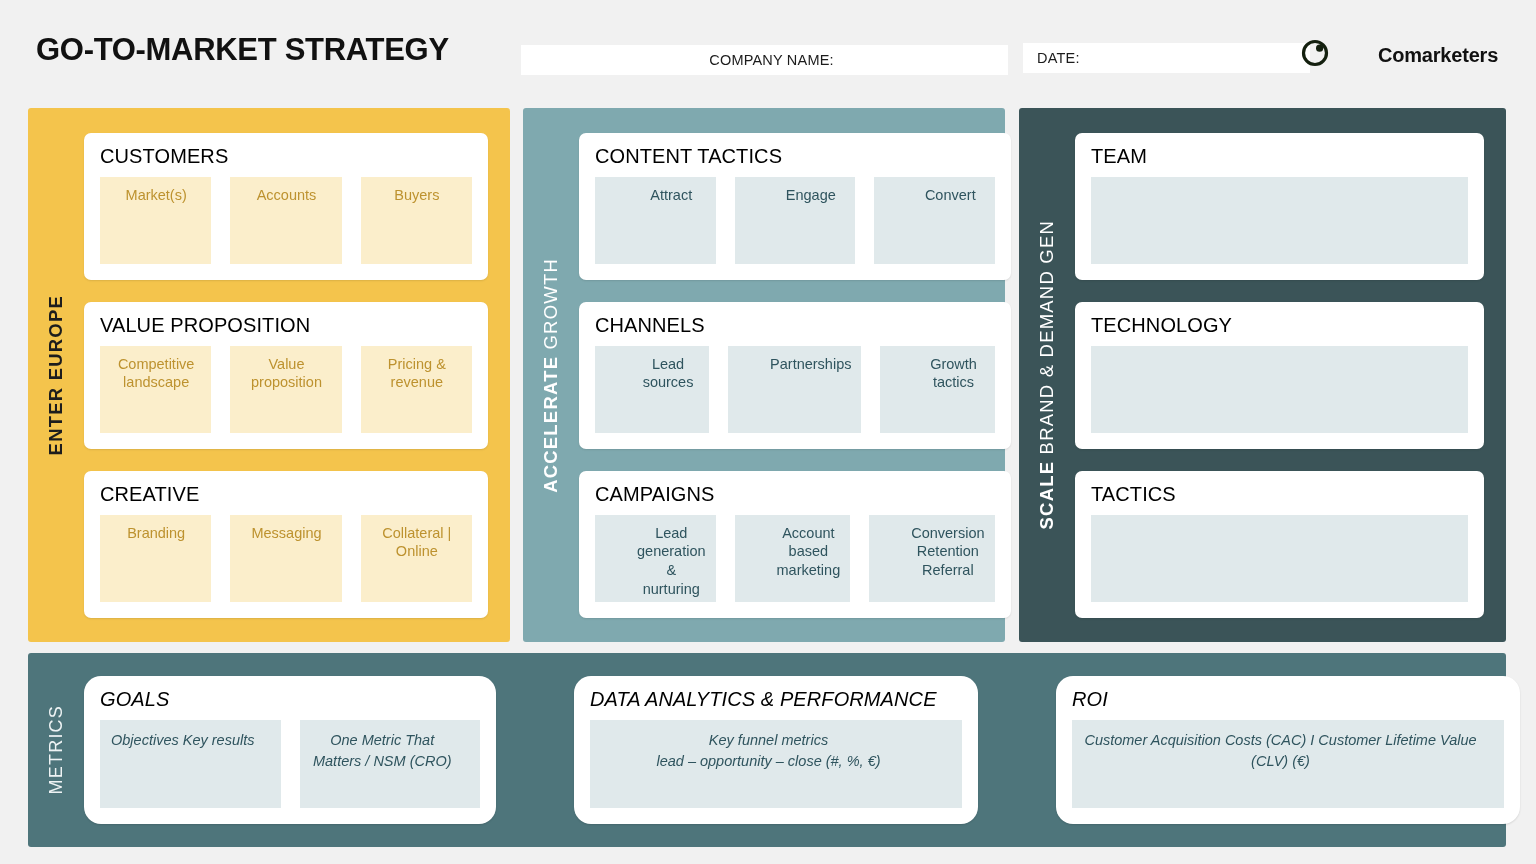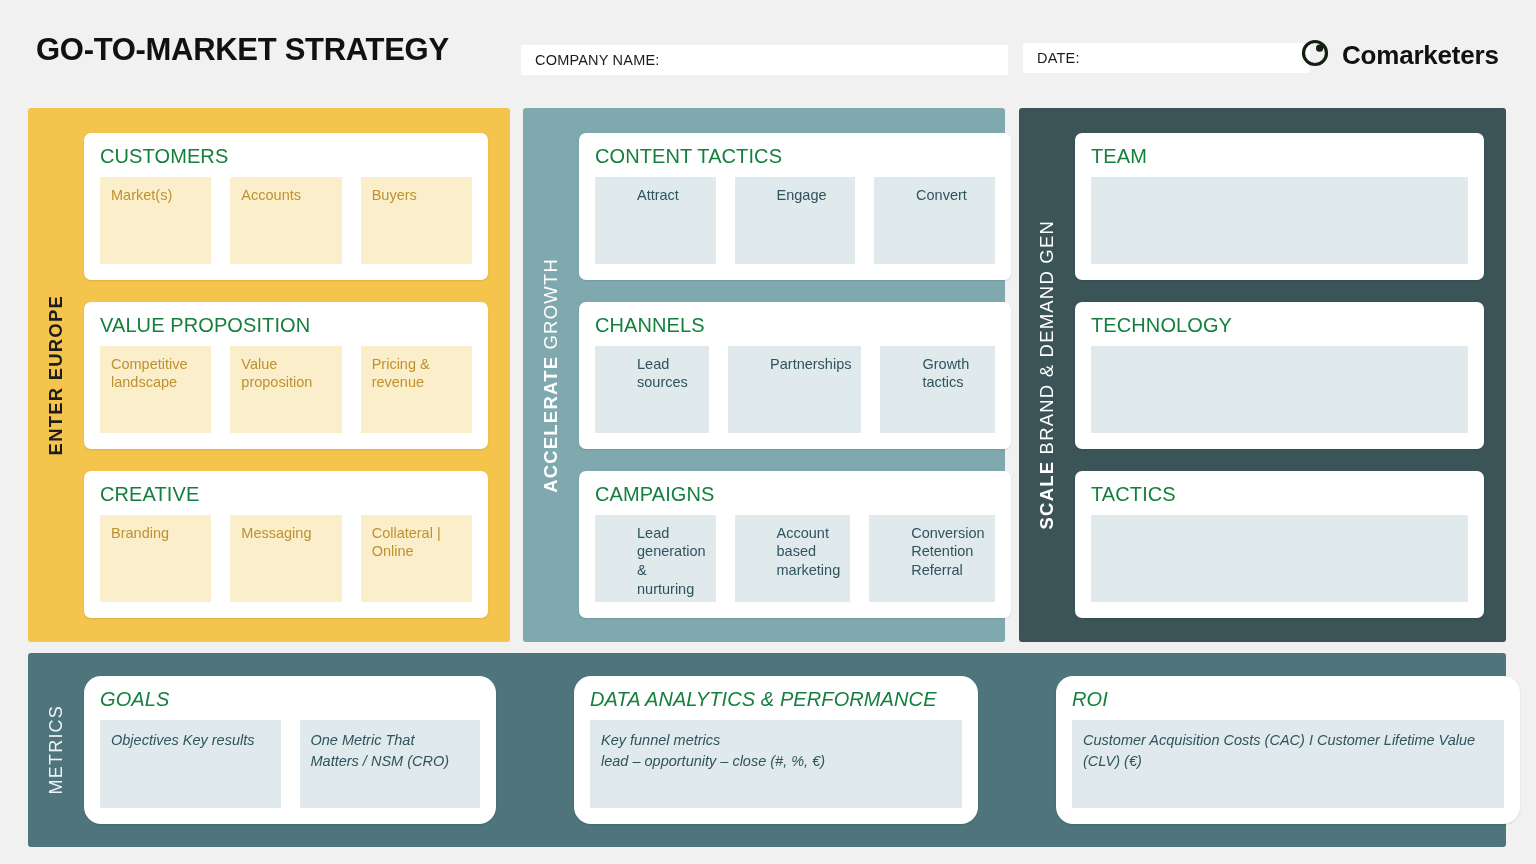--- a/index.html
+++ b/index.html
@@ -18,28 +18,28 @@
   }
   .title {
     margin-left: 36px;
     font-size: 31px; font-weight: 700; color: #111;
     letter-spacing: -0.3px; white-space: nowrap;
   }
   .field {
     background: #fff; height: 30px; display: flex; align-items: center;
     padding-left: 14px; font-size: 14.5px; color: #1c1c1c; letter-spacing: .2px;
   }
-  #company-field { position: absolute; left: 521px; top: 45px; width: 487px; }
+  #company-field { position: absolute; left: 521px; top: 45px; width: 487px; justify-content: center; }
   #date-field    { position: absolute; left: 1023px; top: 43px; width: 287px; }
 
   .brand {
     position: absolute; left: 1300px; top: 38px;
     display: flex; align-items: center; gap: 12px;
   }
-  .brand-name { font-size: 26px; font-weight: 700; color: #111; letter-spacing: -.2px; }
+  .brand-name { font-size: 20px; font-weight: 700; color: #111; letter-spacing: -.2px; margin-left: 36px; }
 
   
   .col {
     position: absolute; top: 108px; height: 534px;
     border-radius: 3px; display: flex; align-items: stretch;
   }
   #col-enter { left: 28px;   width: 482px; background: #f4c44c; }
   #col-accel { left: 523px;  width: 482px; background: #7fa9af; }
   #col-scale { left: 1019px; width: 487px; background: #3b5458; }
 
@@ -59,23 +59,23 @@
   #label-scale .strong { font-weight: 700; }
 
   .cards { flex: 1; display: flex; flex-direction: column; justify-content: center;
            gap: 22px; padding: 0 22px 0 0; }
 
   .card {
     background: #fff; border-radius: 7px; padding: 12px 16px 16px 16px;
     box-shadow: 0 1px 2px rgba(0,0,0,.10);
   }
   .card-title {
-    font-size: 20px; color: #15803d; letter-spacing: .1px; margin-bottom: 9px;
-  }
-  .cells { display: flex; gap: 19px; }
+    font-size: 20px; color: #000000; letter-spacing: .1px; margin-bottom: 9px;
+  }
+  .cells { display: flex; gap: 19px; text-align: center; }
   .cell {
     flex: 1; height: 87px; padding: 9px 10px 0 11px;
     font-size: 14.5px; line-height: 1.3;
   }
   .cell.wide { flex: 1 1 100%; }
   .cell-yellow { background: #fbeecb; color: #bd922f; }
   .cell-blue   { background: #e0e9eb; color: #2f545e; padding-left: 42px; }
 
   
   #metrics-band {

